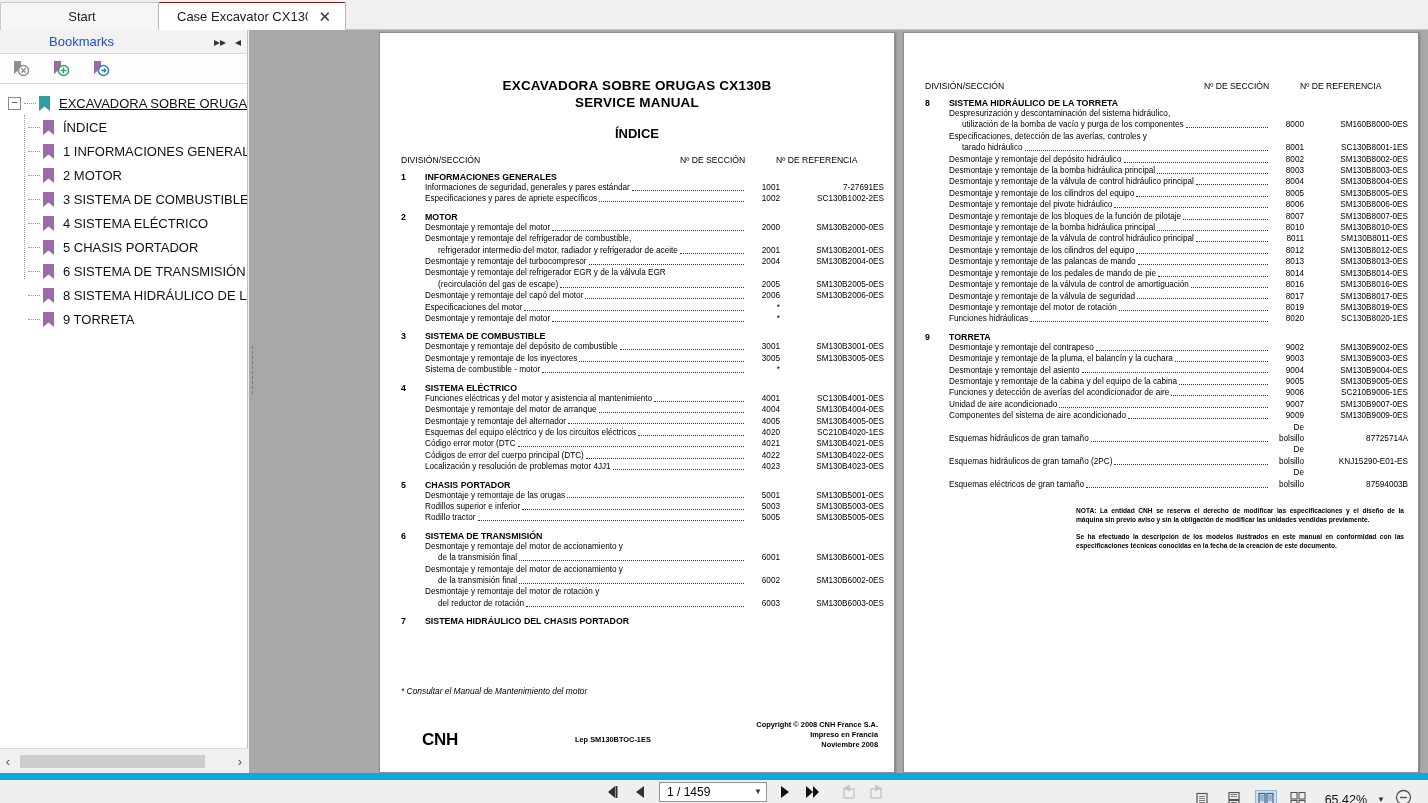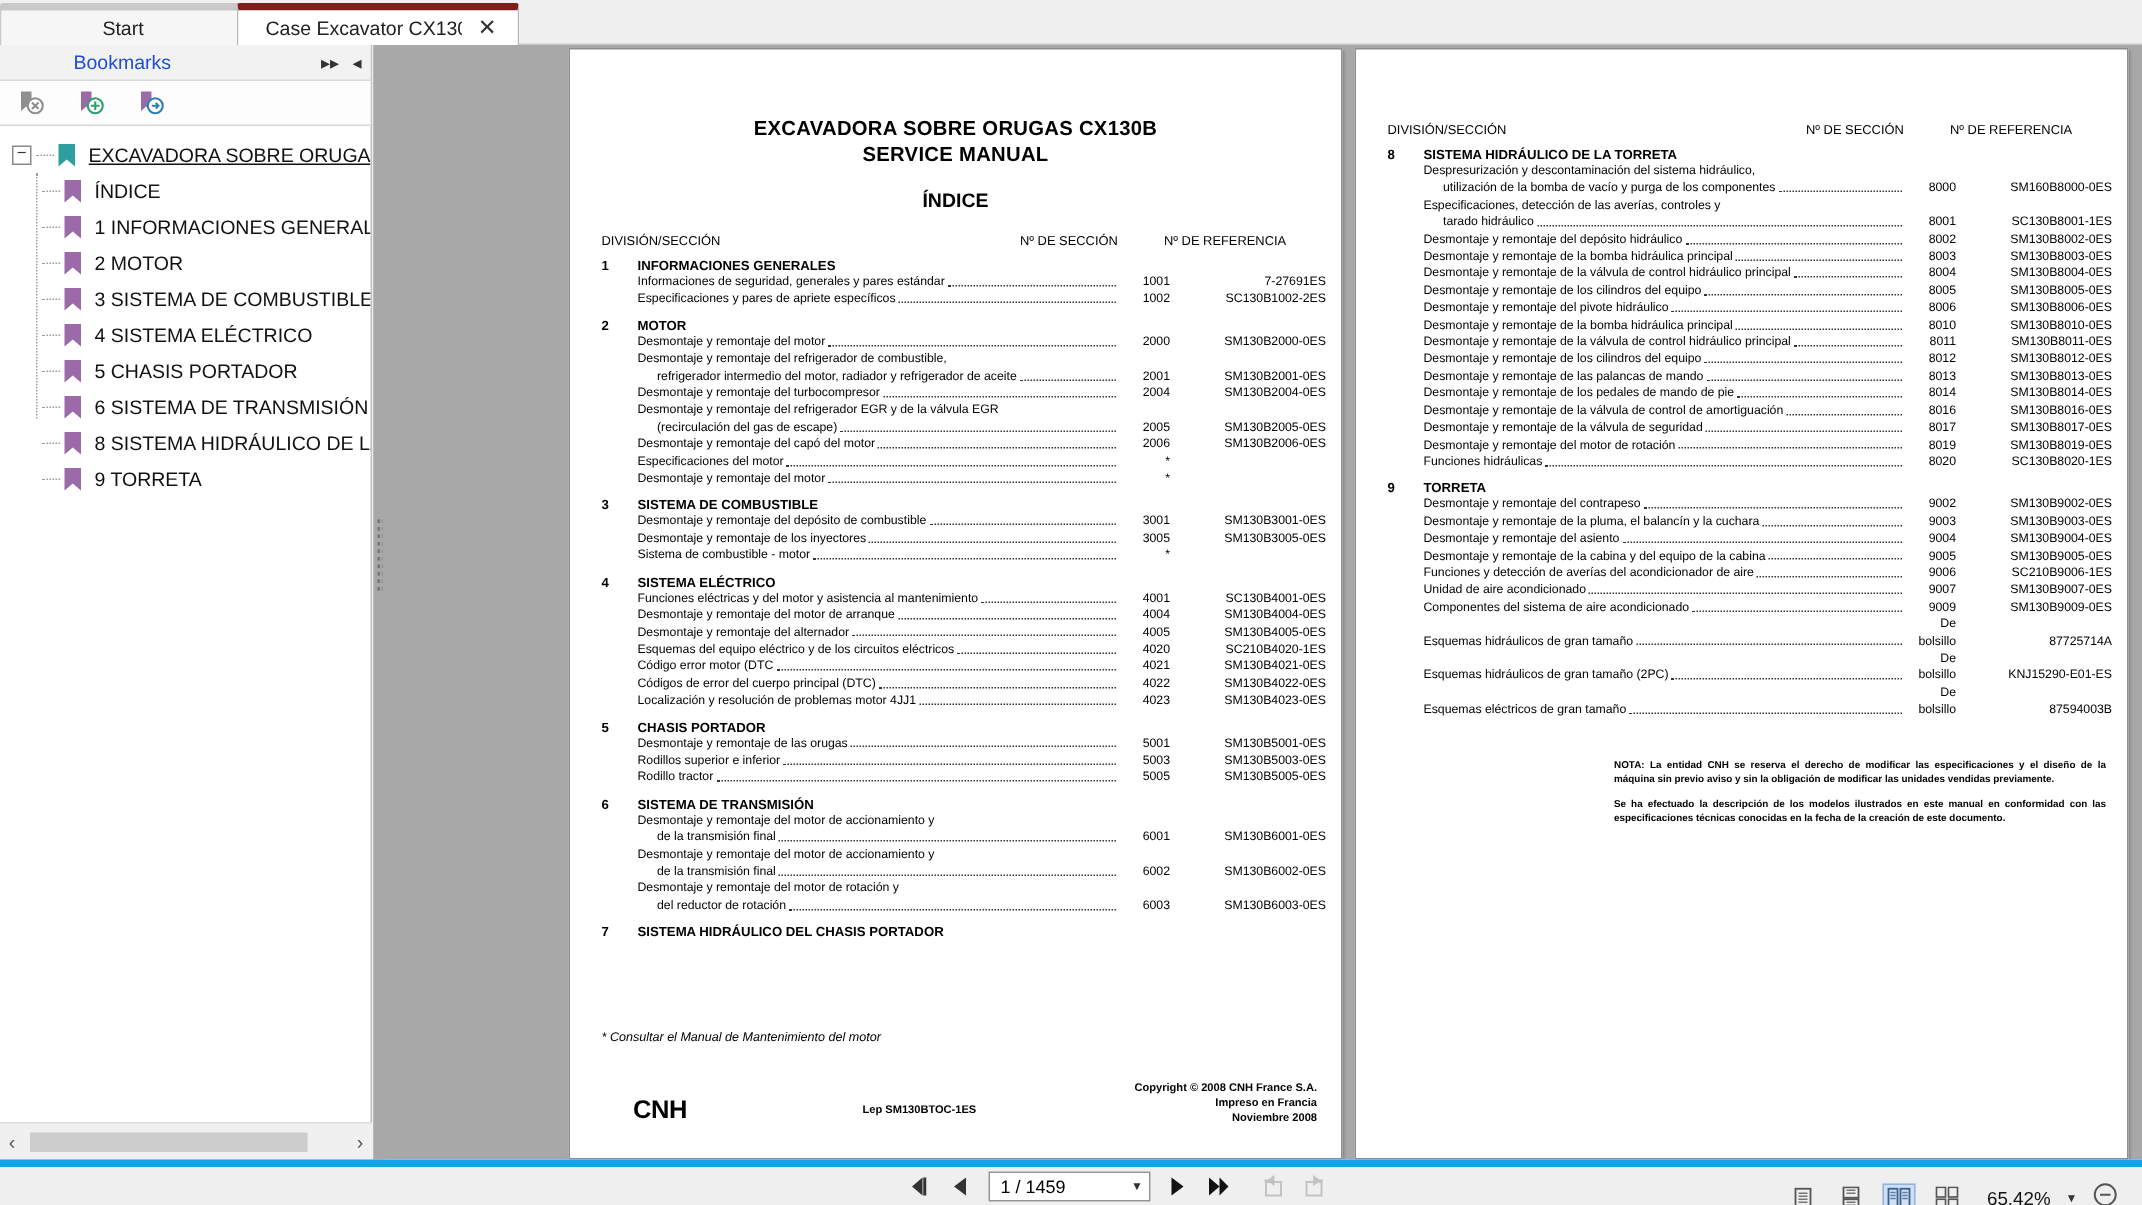--- a/index.html
+++ b/index.html
@@ -18,21 +18,21 @@
     border-bottom: 1px solid #c8c8c8;
   }
   .tab {
     position: absolute; top: 2px; height: 28px;
     display: flex; align-items: center;
     font-size: 13px; color: #202020;
     padding: 0 14px 0 18px;
     background: #ffffff;
     border-left: 1px solid #b8b8b8;
     border-right: 1px solid #b8b8b8;
-    border-top: 5px solid #7f1d1d;
+    border-top: 1px solid #7f1d1d;
     border-top-left-radius: 2px; border-top-right-radius: 2px;
     transform: skewX(0deg);
   }
   .tab-start {
     left: 0px; width: 160px;
     background: #f6f6f6;
     justify-content: center;
     border-color: #c9c9c9;
   }
   .tab-active {
@@ -185,21 +185,21 @@
 
   .nota {
     position: absolute; left: 172px; right: 14px; top: 425px;
     font-size: 6.6px; line-height: 9px; font-weight: bold; text-align: justify;
   }
   .nota p { margin: 0 0 8px 0; }
 
   
   #bottombar {
     position: absolute; left: 0; bottom: 0; width: 1428px; height: 30px;
-    background: #efefef; border-top: 5px solid #0ea5e9;
+    background: #efefef; border-top: 7px solid #0ea5e9;
     display: flex; align-items: center; padding-left: 18px;
   }
   #nav-group {
     position: absolute; left: 605px; display: flex; align-items: center; gap: 9px;
   }
   .nav-btn { width: 18px; height: 18px; display: flex; align-items: center; justify-content: center; cursor: pointer; }
   #pagebox {
     width: 108px; height: 20px; background: #fff; border: 1px solid #949494;
     display: flex; align-items: center; padding: 0 4px 0 7px;
     font-size: 12px; color: #000; cursor: text;
@@ -659,20 +659,26 @@
             <span class="pg">8005</span>
             <span class="ref">SM130B8005-0ES</span>
           </div>
           <div class="row">
             <span class="label">Desmontaje y remontaje del pivote hidráulico</span>
             <span class="leader"></span>
             <span class="pg">8006</span>
             <span class="ref">SM130B8006-0ES</span>
           </div>
           <div class="row">
+            <span class="label">Desmontaje y remontaje de los bloques de la función de pilotaje</span>
+            <span class="leader"></span>
+            <span class="pg">8007</span>
+            <span class="ref">SM130B8007-0ES</span>
+          </div>
+          <div class="row">
             <span class="label">Desmontaje y remontaje de la bomba hidráulica principal</span>
             <span class="leader"></span>
             <span class="pg">8010</span>
             <span class="ref">SM130B8010-0ES</span>
           </div>
           <div class="row">
             <span class="label">Desmontaje y remontaje de la válvula de control hidráulico principal</span>
             <span class="leader"></span>
             <span class="pg">8011</span>
             <span class="ref">SM130B8011-0ES</span>

